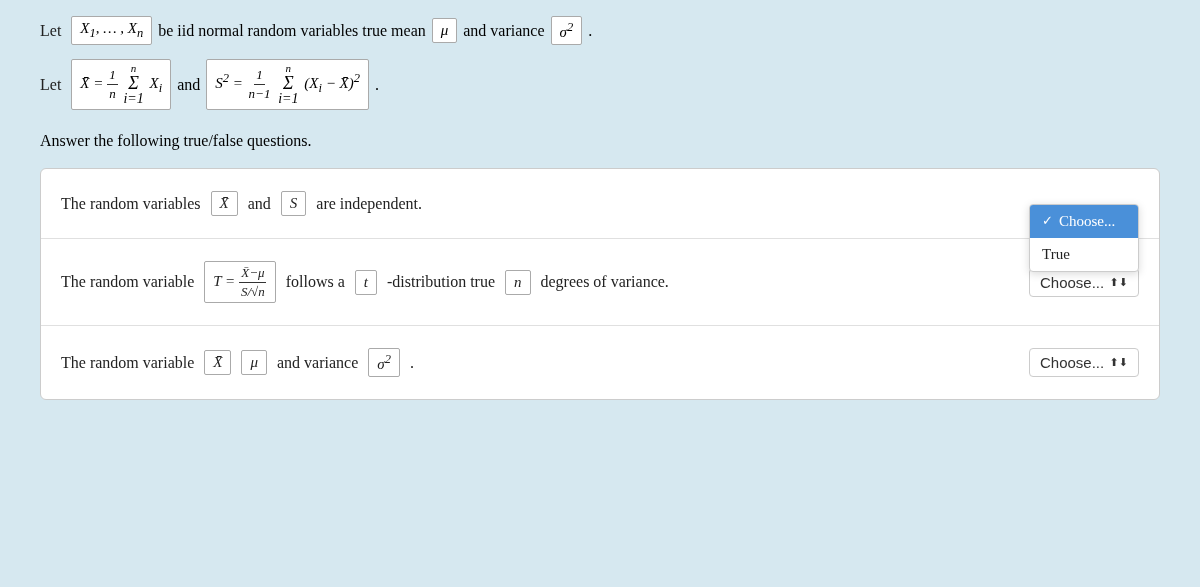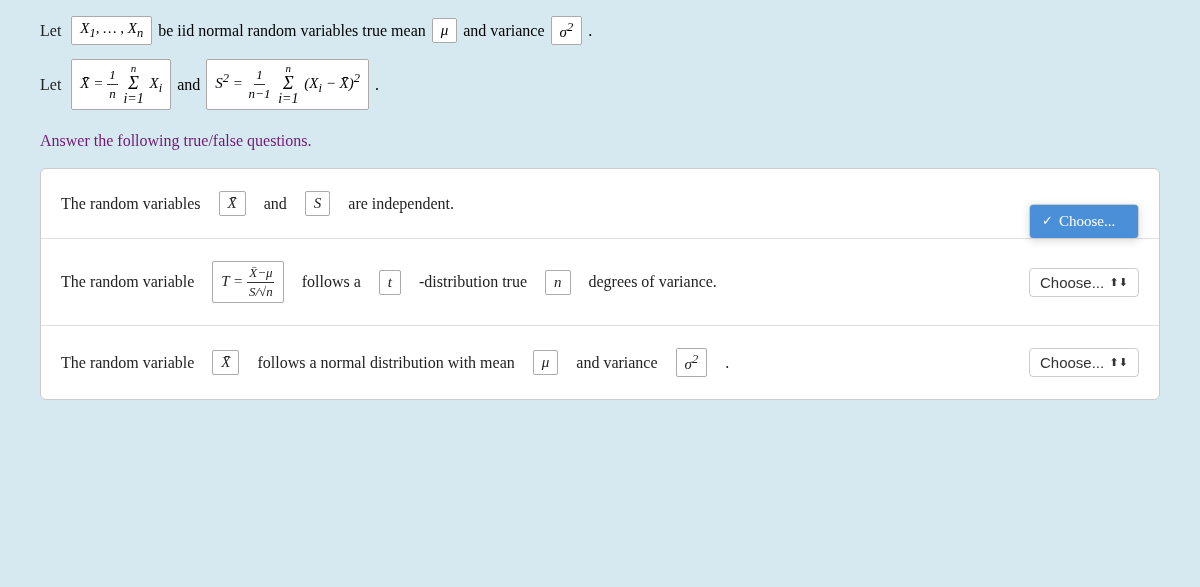--- a/index.html
+++ b/index.html
@@ -34,21 +34,21 @@
       border: 1px solid #aaa;
       background: white;
       padding: 3px 8px;
       border-radius: 2px;
       font-style: italic;
       font-size: 15px;
       display: inline-block;
     }
     .answer-section-label {
       font-size: 16px;
-      color: #701a75;
+      color: #000000;
       margin: 22px 0 18px 0;
     }
     .questions-container {
       background: white;
       border-radius: 6px;
       border: 1px solid #ccc;
       overflow: visible;
       position: relative;
     }
     .question-row {
@@ -58,21 +58,21 @@
       padding: 22px 20px;
       border-bottom: 1px solid #e0e0e0;
       position: relative;
     }
     .question-row:last-child {
       border-bottom: none;
     }
     .question-content {
       display: flex;
       align-items: center;
-      gap: 18px;
+      gap: 10px;
       flex-wrap: wrap;
       font-size: 16px;
       color: #222;
     }
     .dropdown-container {
       position: relative;
       min-width: 110px;
     }
     .dropdown-btn {
       border: 1px solid #ccc;
@@ -218,20 +218,23 @@
         <span>and</span>
         <span class="math-box"><i>S</i></span>
         <span>are independent.</span>
       </div>
 
       <div class="dropdown-container">
         <div class="dropdown-menu">
           <div class="dropdown-menu-item highlighted">
             <span class="checkmark">✓</span>
             <span>Choose...</span>
+          </div>
+          <div class="dropdown-menu-item">
+            <span>True</span>
           </div>
         </div>
       </div>
     </div>
 
     <div class="question-row">
       <div class="question-content">
         <span>The random variable</span>
         <span class="math-box">
           <i>T</i> =
@@ -251,21 +254,20 @@
           <span>Choose...</span>
           <span class="arrow-down">⬆⬇</span>
         </button>
       </div>
     </div>
 
     <div class="question-row">
       <div class="question-content">
         <span>The random variable</span>
         <span class="math-box"><i>X̄</i></span>
-        <span>follows a normal distribution with mean</span>
         <span class="math-box"><i>μ</i></span>
         <span>and variance</span>
         <span class="math-box"><i>σ</i><sup>2</sup></span>
         <span>.</span>
       </div>
       <div class="dropdown-container">
         <button class="dropdown-btn">
           <span>Choose...</span>
           <span class="arrow-down">⬆⬇</span>
         </button>

